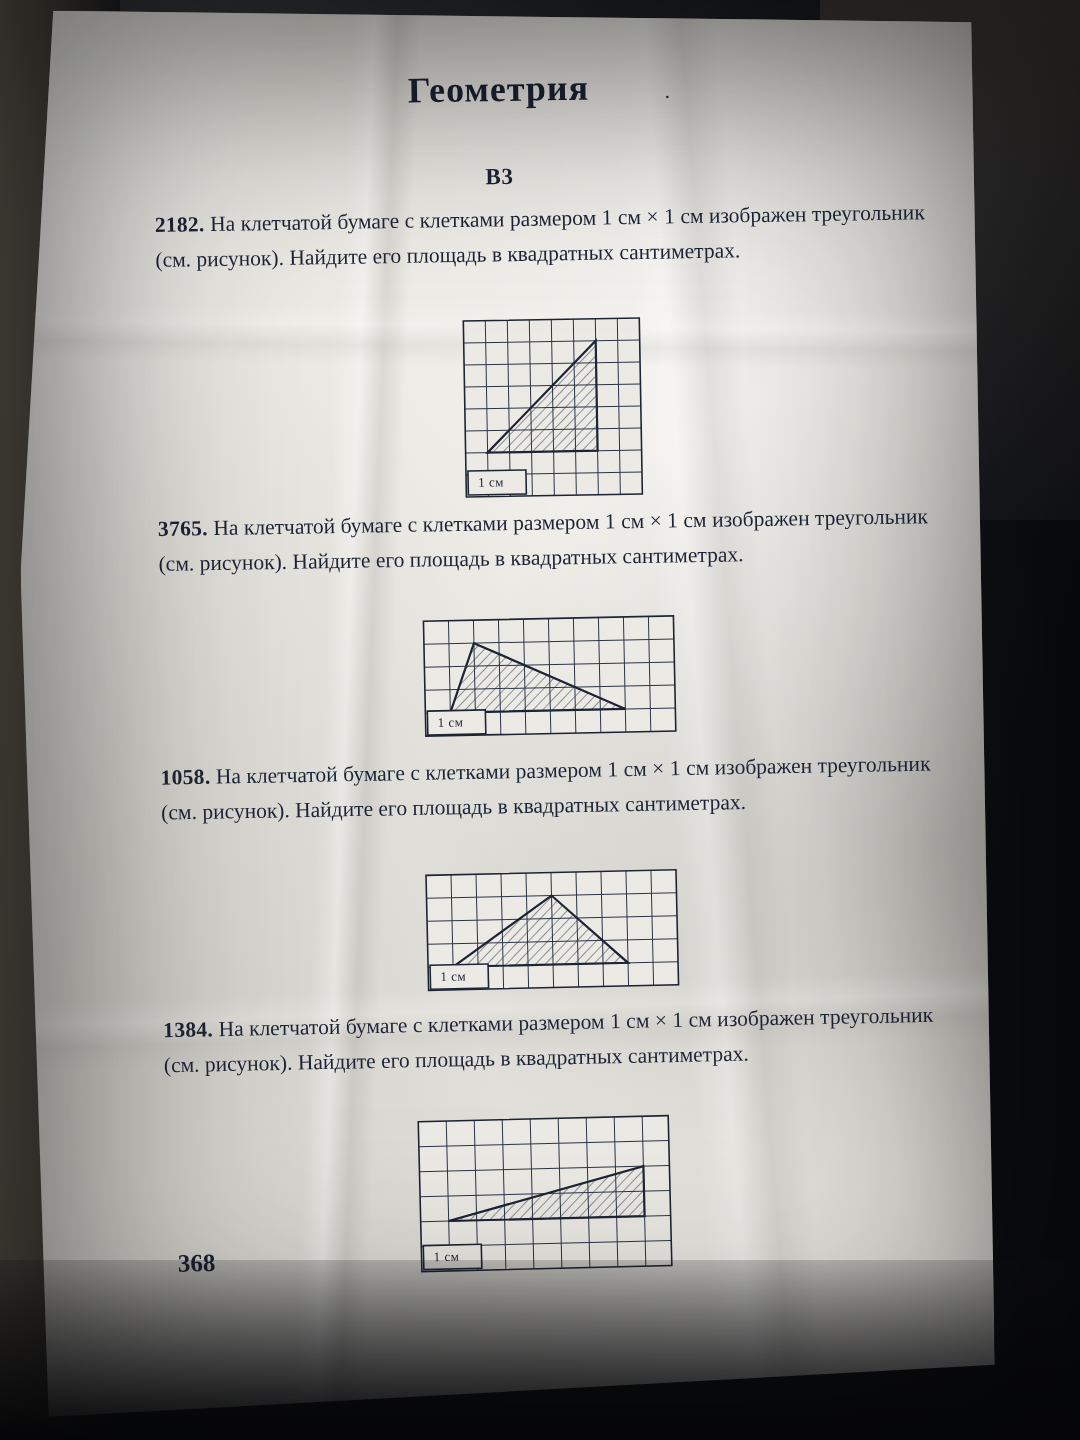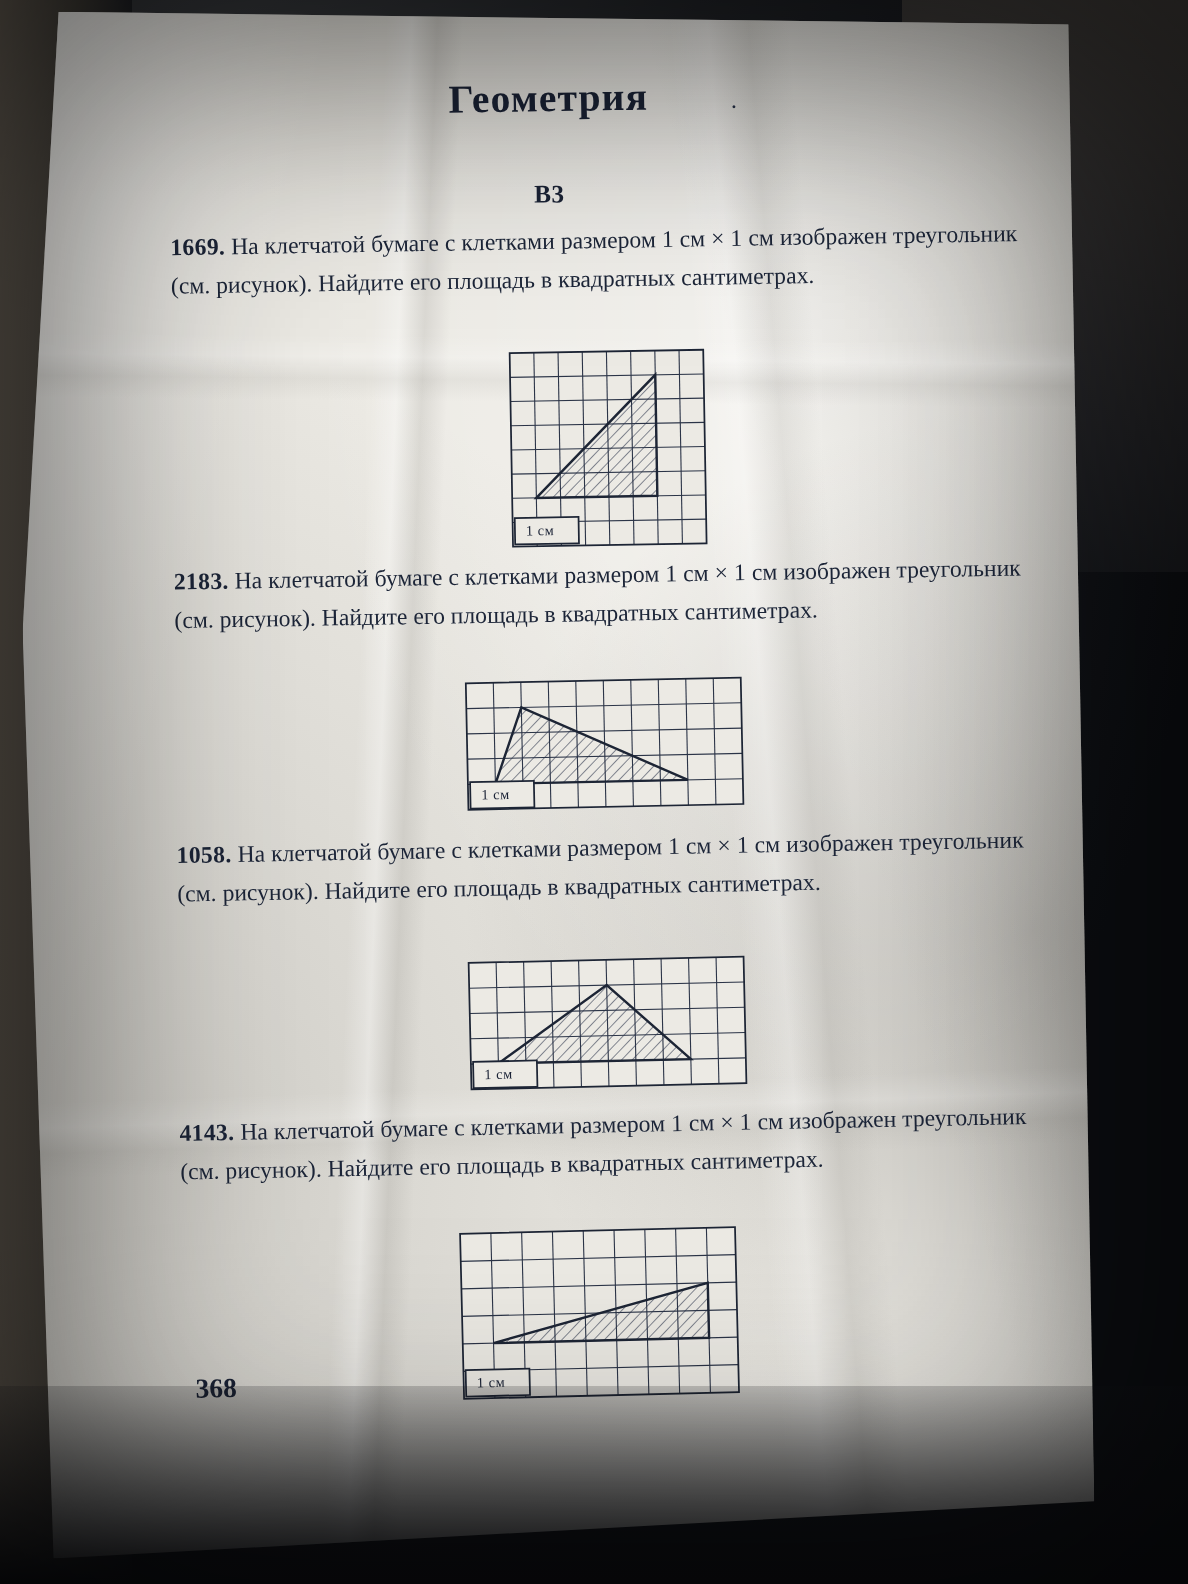--- a/index.html
+++ b/index.html
@@ -191,21 +191,21 @@
     <div class="crease c3"></div>
     <div class="crease c4"></div>
 
     <div class="content">
 
       <div class="title">Геометрия</div>
       <div class="title-dot">·</div>
       <div class="section">B3</div>
 
       <div class="task t1">
-        <span class="num">1669.</span>
+        <span class="num">2182.</span>
         <span class="body">На клетчатой бумаге с клетками размером 1 см × 1 см изображен треугольник (см. рисунок). Найдите его площадь в квадратных сантиметрах.</span>
       </div>
 
       <div class="figure f1">
         <svg width="190" height="190" viewBox="0 0 190 190">
           <defs>
             <pattern id="h1" width="7" height="7" patternTransform="rotate(45)" patternUnits="userSpaceOnUse">
               <line x1="0" y1="0" x2="0" y2="7" class="hatch"></line>
             </pattern>
             <g id="g8">
@@ -233,21 +233,21 @@
             <rect x="0" y="0" width="176" height="176" class="grid-border"></rect>
             <polygon points="22,132 132,22 132,132" fill="url(#h1)"></polygon>
             <polygon points="22,132 132,22 132,132" class="tri"></polygon>
             <rect x="2" y="150" width="58" height="24" class="scale-box"></rect>
             <text class="scale-text" x="12" y="166">1 см</text>
           </g>
         </svg>
       </div>
 
       <div class="task t2">
-        <span class="num">2183.</span>
+        <span class="num">3765.</span>
         <span class="body">На клетчатой бумаге с клетками размером 1 см × 1 см изображен треугольник (см. рисунок). Найдите его площадь в квадратных сантиметрах.</span>
       </div>
 
       <div class="figure f2">
         <svg width="262" height="130" viewBox="0 0 262 130">
           <defs>
             <pattern id="h2" width="7" height="7" patternTransform="rotate(45)" patternUnits="userSpaceOnUse">
               <line x1="0" y1="0" x2="0" y2="7" class="hatch"></line>
             </pattern>
           </defs>
@@ -309,21 +309,21 @@
             <rect x="0" y="0" width="250" height="115" class="grid-border"></rect>
             <polygon points="25,92 125,23 200,92" fill="url(#h3)"></polygon>
             <polygon points="25,92 125,23 200,92" class="tri"></polygon>
             <rect x="2" y="90" width="58" height="24" class="scale-box"></rect>
             <text class="scale-text" x="12" y="106">1 см</text>
           </g>
         </svg>
       </div>
 
       <div class="task t4">
-        <span class="num">4143.</span>
+        <span class="num">1384.</span>
         <span class="body">На клетчатой бумаге с клетками размером 1 см × 1 см изображен треугольник (см. рисунок). Найдите его площадь в квадратных сантиметрах.</span>
       </div>
 
       <div class="figure f4">
         <svg width="262" height="165" viewBox="0 0 262 165">
           <defs>
             <pattern id="h4" width="7" height="7" patternTransform="rotate(45)" patternUnits="userSpaceOnUse">
               <line x1="0" y1="0" x2="0" y2="7" class="hatch"></line>
             </pattern>
           </defs>

